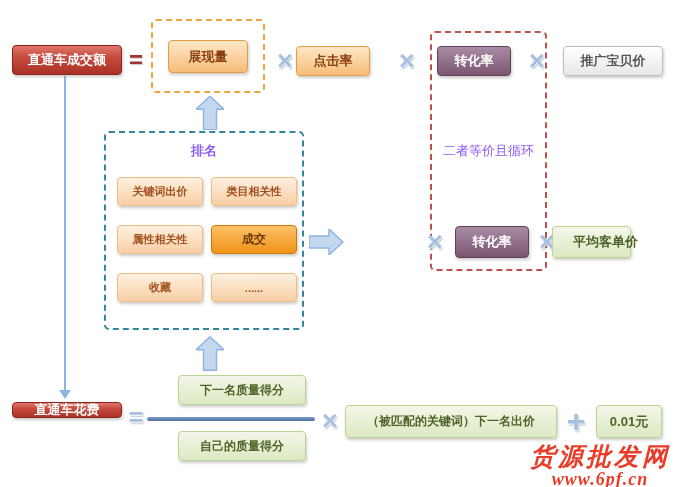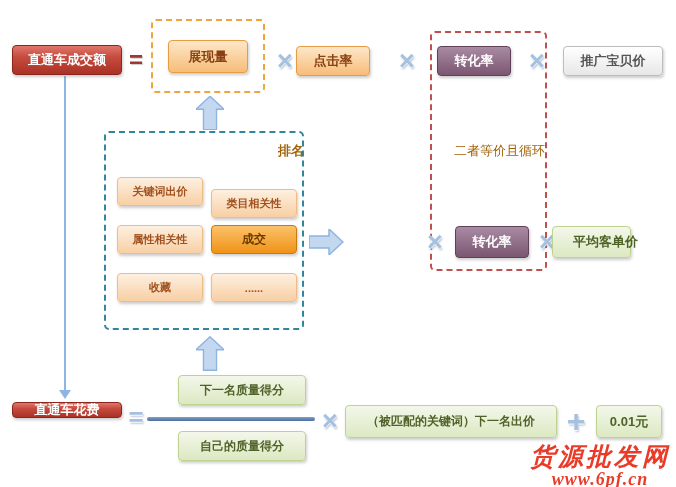--- a/index.html
+++ b/index.html
@@ -28,40 +28,40 @@
   .mult { font-size:27px; }
   .plus { font-size:32px; }
   .eq-red  { color:#9c3a32; font-size:24px; text-shadow:1px 1px 1px rgba(0,0,0,.2); }
   .eq-blue { color:#a6c1e0; font-size:26px; }
 
   .dashed { position:absolute; box-sizing:border-box; border-radius:5px; }
   #dash-orange { left:151px; top:19px;  width:114px; height:74px;  border:2px dashed #f0a440; }
   #dash-blue   { left:104px; top:131px; width:200px; height:199px; border:2px dashed #31859c; }
   #dash-red    { left:430px; top:31px;  width:117px; height:240px; border:2px dashed #c0504d; }
 
-  .note { position:absolute; color:#a16207; font-size:13px; text-align:right; }
+  .note { position:absolute; color:#8b5cf6; font-size:13px; text-align:center; }
   #loop-note     { left:432px; top:142px; width:113px; }
   #ranking-title { left:104px; top:142px; width:200px; font-weight:bold; }
 
   
   #n-deal-amount  { left:12px;  top:45px;  width:110px; height:30px; }
   #n-impressions  { left:168px; top:40px;  width:80px;  height:33px; }
   #n-ctr          { left:296px; top:46px;  width:74px;  height:30px; }
   #n-cvr-top      { left:437px; top:46px;  width:74px;  height:30px; }
   #n-price        { left:563px; top:46px;  width:100px; height:30px; }
   #n-traffic      { left:345px; top:226px; width:70px;  height:32px; }
   #n-cvr-mid      { left:455px; top:226px; width:74px;  height:32px; }
   #n-avg-price    { left:552px; top:226px; width:79px;  height:32px;padding-left:28px; }
   #n-cost         { left:12px;  top:402px; width:110px; height:16px; }
   #n-next-quality { left:178px; top:375px; width:128px; height:30px; font-size:12px; }
   #n-self-quality { left:178px; top:431px; width:128px; height:30px; font-size:12px; }
   #n-next-bid     { left:345px; top:405px; width:212px; height:33px; font-size:12px; }
   #n-increment    { left:596px; top:405px; width:66px;  height:33px; }
 
-  #rk-0 { left:117px; top:177px; } #rk-1 { left:211px; top:177px;margin-top:12px; }
+  #rk-0 { left:117px; top:177px; } #rk-1 { left:211px; top:177px; }
   #rk-2 { left:117px; top:225px; } #rk-3 { left:211px; top:225px; }
   #rk-4 { left:117px; top:273px; } #rk-5 { left:211px; top:273px; }
   .rk { width:86px; height:29px; }
 
   
   #op-eq1   { left:123px; top:44px;  width:26px; height:32px; }
   #op-mult1 { left:271px; top:45px;  width:28px; height:32px; }
   #op-mult2 { left:393px; top:45px;  width:28px; height:32px; }
   #op-mult3 { left:523px; top:45px;  width:28px; height:32px; }
   #op-mult4 { left:421px; top:226px; width:28px; height:32px; }

